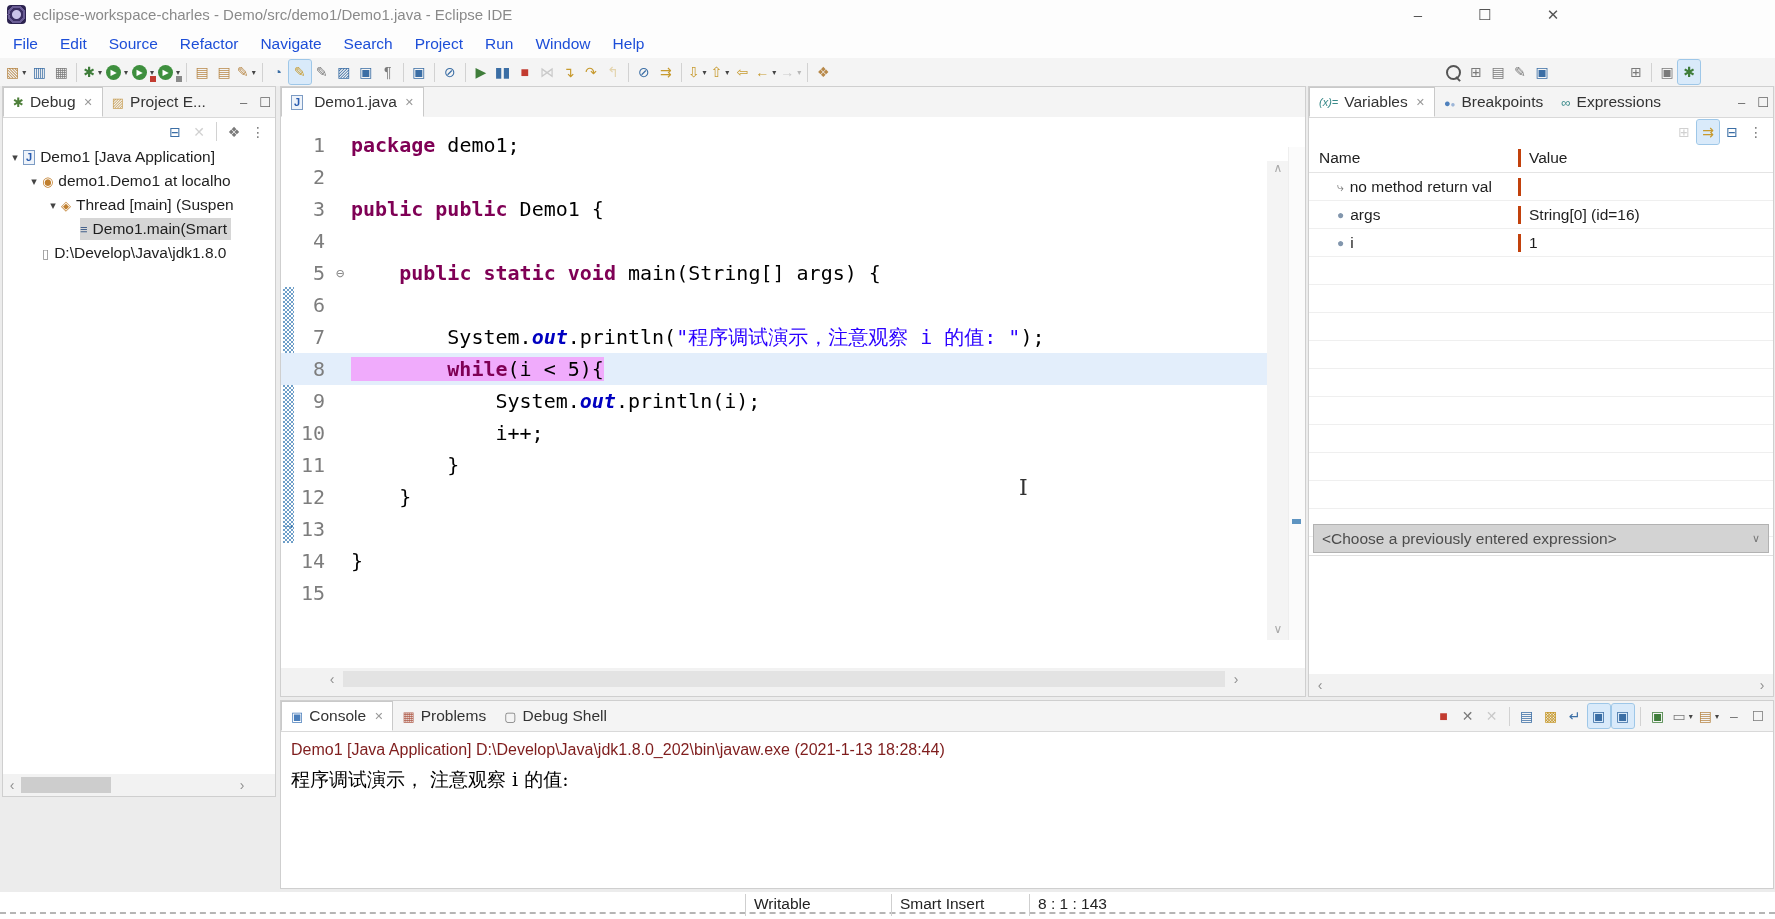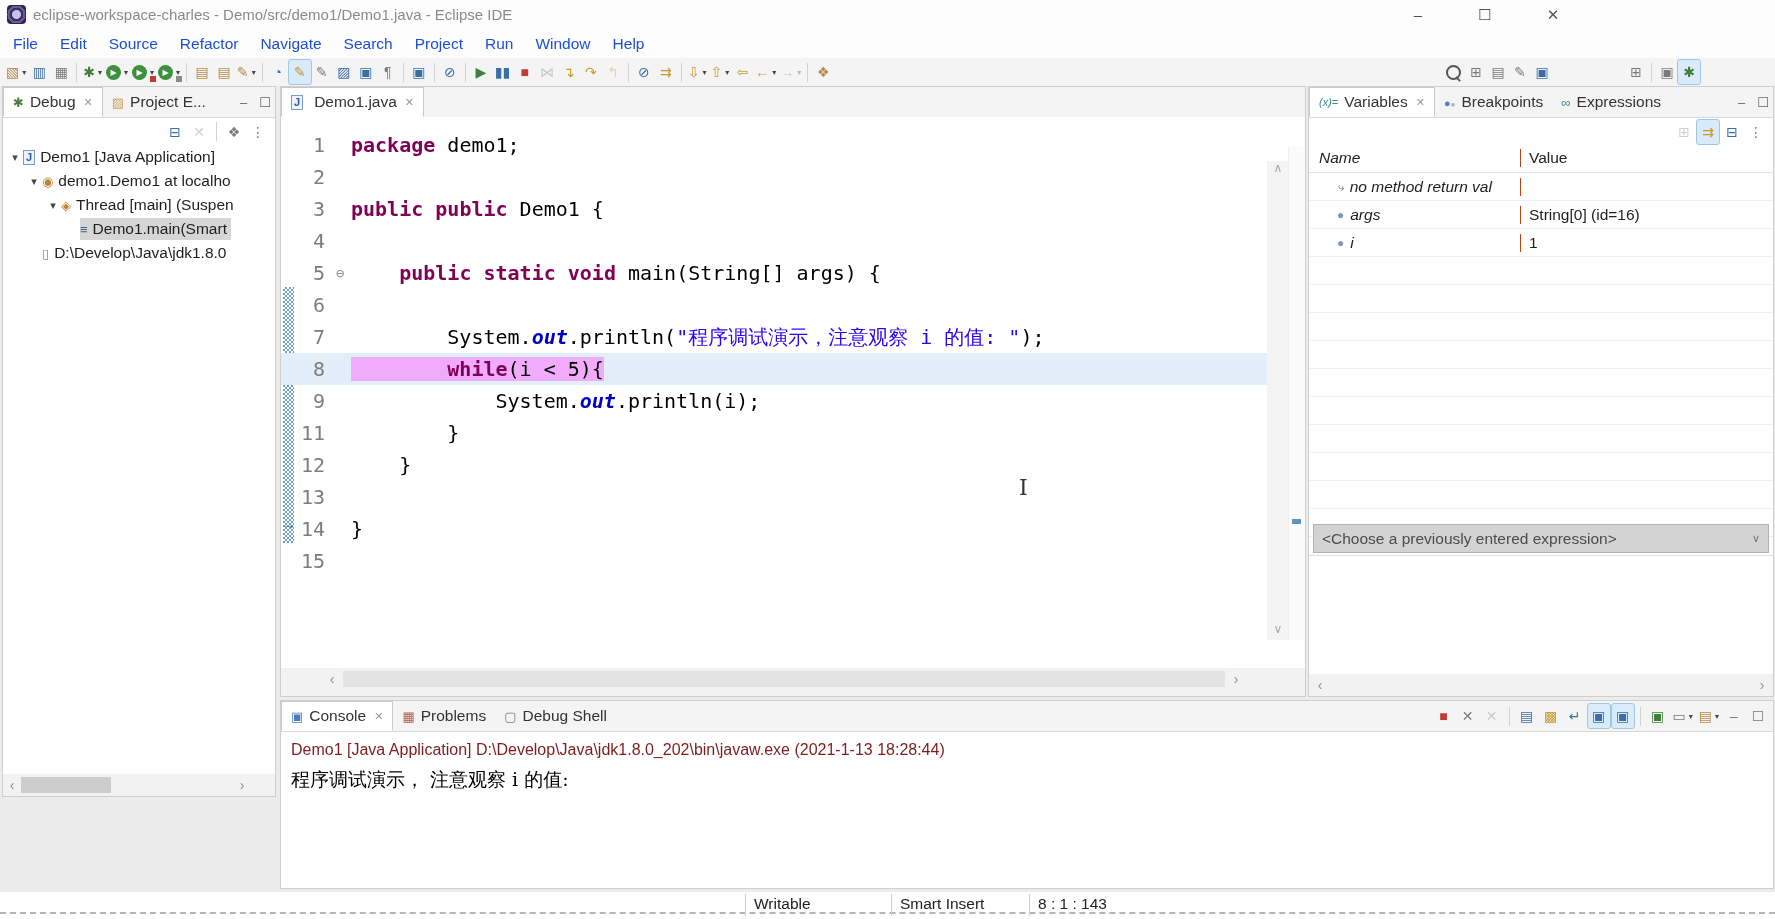--- a/index.html
+++ b/index.html
@@ -77,21 +77,21 @@
   #vscroll{position:absolute;right:16px;top:44px;bottom:28px;width:22px;background:#f4f4f4;}
   .vs-arrow{position:absolute;left:0;width:22px;height:18px;color:#a9a9a9;font-size:12px;text-align:center;}
   #oruler{position:absolute;right:0;top:30px;width:16px;bottom:28px;background:#fbfbfb;border-left:1px solid #eee;}
   #omark{position:absolute;left:3px;top:372px;width:9px;height:5px;background:#5e94c1;}
   #editor-hscroll{height:28px;}
   #text-cursor{position:absolute;left:738px;top:358px;font-family:"DejaVu Serif",serif;font-size:22px;color:#333;}
   
   #vars-pane{left:1308px;top:0;width:466px;height:611px;}
   #vars-table{position:absolute;left:0;top:57px;right:0;font-size:15.5px;}
   .vhead{height:28px;display:flex;align-items:center;border-bottom:1px solid #e4e4e4;font-size:15.5px;color:#222;}
-  .vcol1{width:212px;flex:0 0 212px;padding-left:10px;box-sizing:border-box;border-right:1px solid #c2410c;overflow:hidden;white-space:nowrap;font-style:italic;}
+  .vcol1{width:212px;flex:0 0 212px;padding-left:10px;box-sizing:border-box;border-right:3px solid #c2410c;overflow:hidden;white-space:nowrap;}
   .vcol2{flex:1;padding-left:8px;overflow:hidden;white-space:nowrap;}
   .vrow{height:27px;display:flex;align-items:center;border-bottom:1px solid #efefef;}
   .vrow .vcol1{padding-left:28px;display:flex;align-items:center;gap:6px;}
   .vico{font-size:12px;}
   #expr-bar{position:absolute;left:4px;right:4px;top:437px;height:29px;background:#d3d3d3;border:1px solid #b2b2b2;
     box-sizing:border-box;display:flex;align-items:center;padding:0 8px;font-size:15.5px;color:#4c4c4c;}
   #expr-bar .chev{margin-left:auto;color:#777;font-size:11px;}
   #expr-detail{position:absolute;left:0;right:0;top:468px;bottom:28px;background:#fff;border-top:1px solid #e0e0e0;}
   
   #console-pane{left:280px;top:614px;width:1494px;height:189px;}
@@ -373,20 +373,21 @@
       <div id="code-lines">
           <div class="line"><span class="ln">1</span><span class="fold"></span><span class="codetxt"><span class="kw">package</span><span class="pl"> demo1;</span></span></div>
           <div class="line"><span class="ln">2</span><span class="fold"></span><span class="codetxt"></span></div>
           <div class="line"><span class="ln">3</span><span class="fold"></span><span class="codetxt"><span class="kw">public</span><span class="pl"> </span><span class="kw">public</span><span class="pl"> Demo1 {</span></span></div>
           <div class="line"><span class="ln">4</span><span class="fold"></span><span class="codetxt"></span></div>
           <div class="line"><span class="ln">5</span><span class="fold">⊖</span><span class="codetxt"><span class="pl">    </span><span class="kw">public</span><span class="pl"> </span><span class="kw">static</span><span class="pl"> </span><span class="kw">void</span><span class="pl"> main(String[] args) {</span></span></div>
           <div class="line"><span class="ln">6</span><span class="fold"></span></div>
           <div class="line"><span class="ln">7</span><span class="fold"></span><span class="codetxt"><span class="pl">        System.</span><span class="fld">out</span><span class="pl">.println(</span><span class="str">"程序调试演示，注意观察 i 的值: "</span><span class="pl">);</span></span></div>
           <div class="line current"><span class="ln">8</span><span class="fold"></span><span class="codetxt"><span class="ip"><span class="pl">        </span><span class="kw">while</span><span class="pl">(i &lt; 5){</span></span></span></div>
           <div class="line"><span class="ln">9</span><span class="fold"></span><span class="codetxt"><span class="pl">            System.</span><span class="fld">out</span><span class="pl">.println(i);</span></span></div>
+          <div class="line"><span class="ln">10</span><span class="fold"></span><span class="codetxt"><span class="pl">            i++;</span></span></div>
           <div class="line"><span class="ln">11</span><span class="fold"></span><span class="codetxt"><span class="pl">        }</span></span></div>
           <div class="line"><span class="ln">12</span><span class="fold"></span><span class="codetxt"><span class="pl">    }</span></span></div>
           <div class="line"><span class="ln">13</span><span class="fold"></span><span class="codetxt"></span></div>
           <div class="line"><span class="ln">14</span><span class="fold"></span><span class="codetxt"><span class="pl">}</span></span></div>
           <div class="line"><span class="ln">15</span><span class="fold"></span><span class="codetxt"></span></div>
         </div>
       <div id="text-cursor">I</div>
       <div id="vscroll">
         <div class="vs-arrow" style="top:0;">∧</div>
         <div class="vs-arrow" style="bottom:0;">∨</div>

